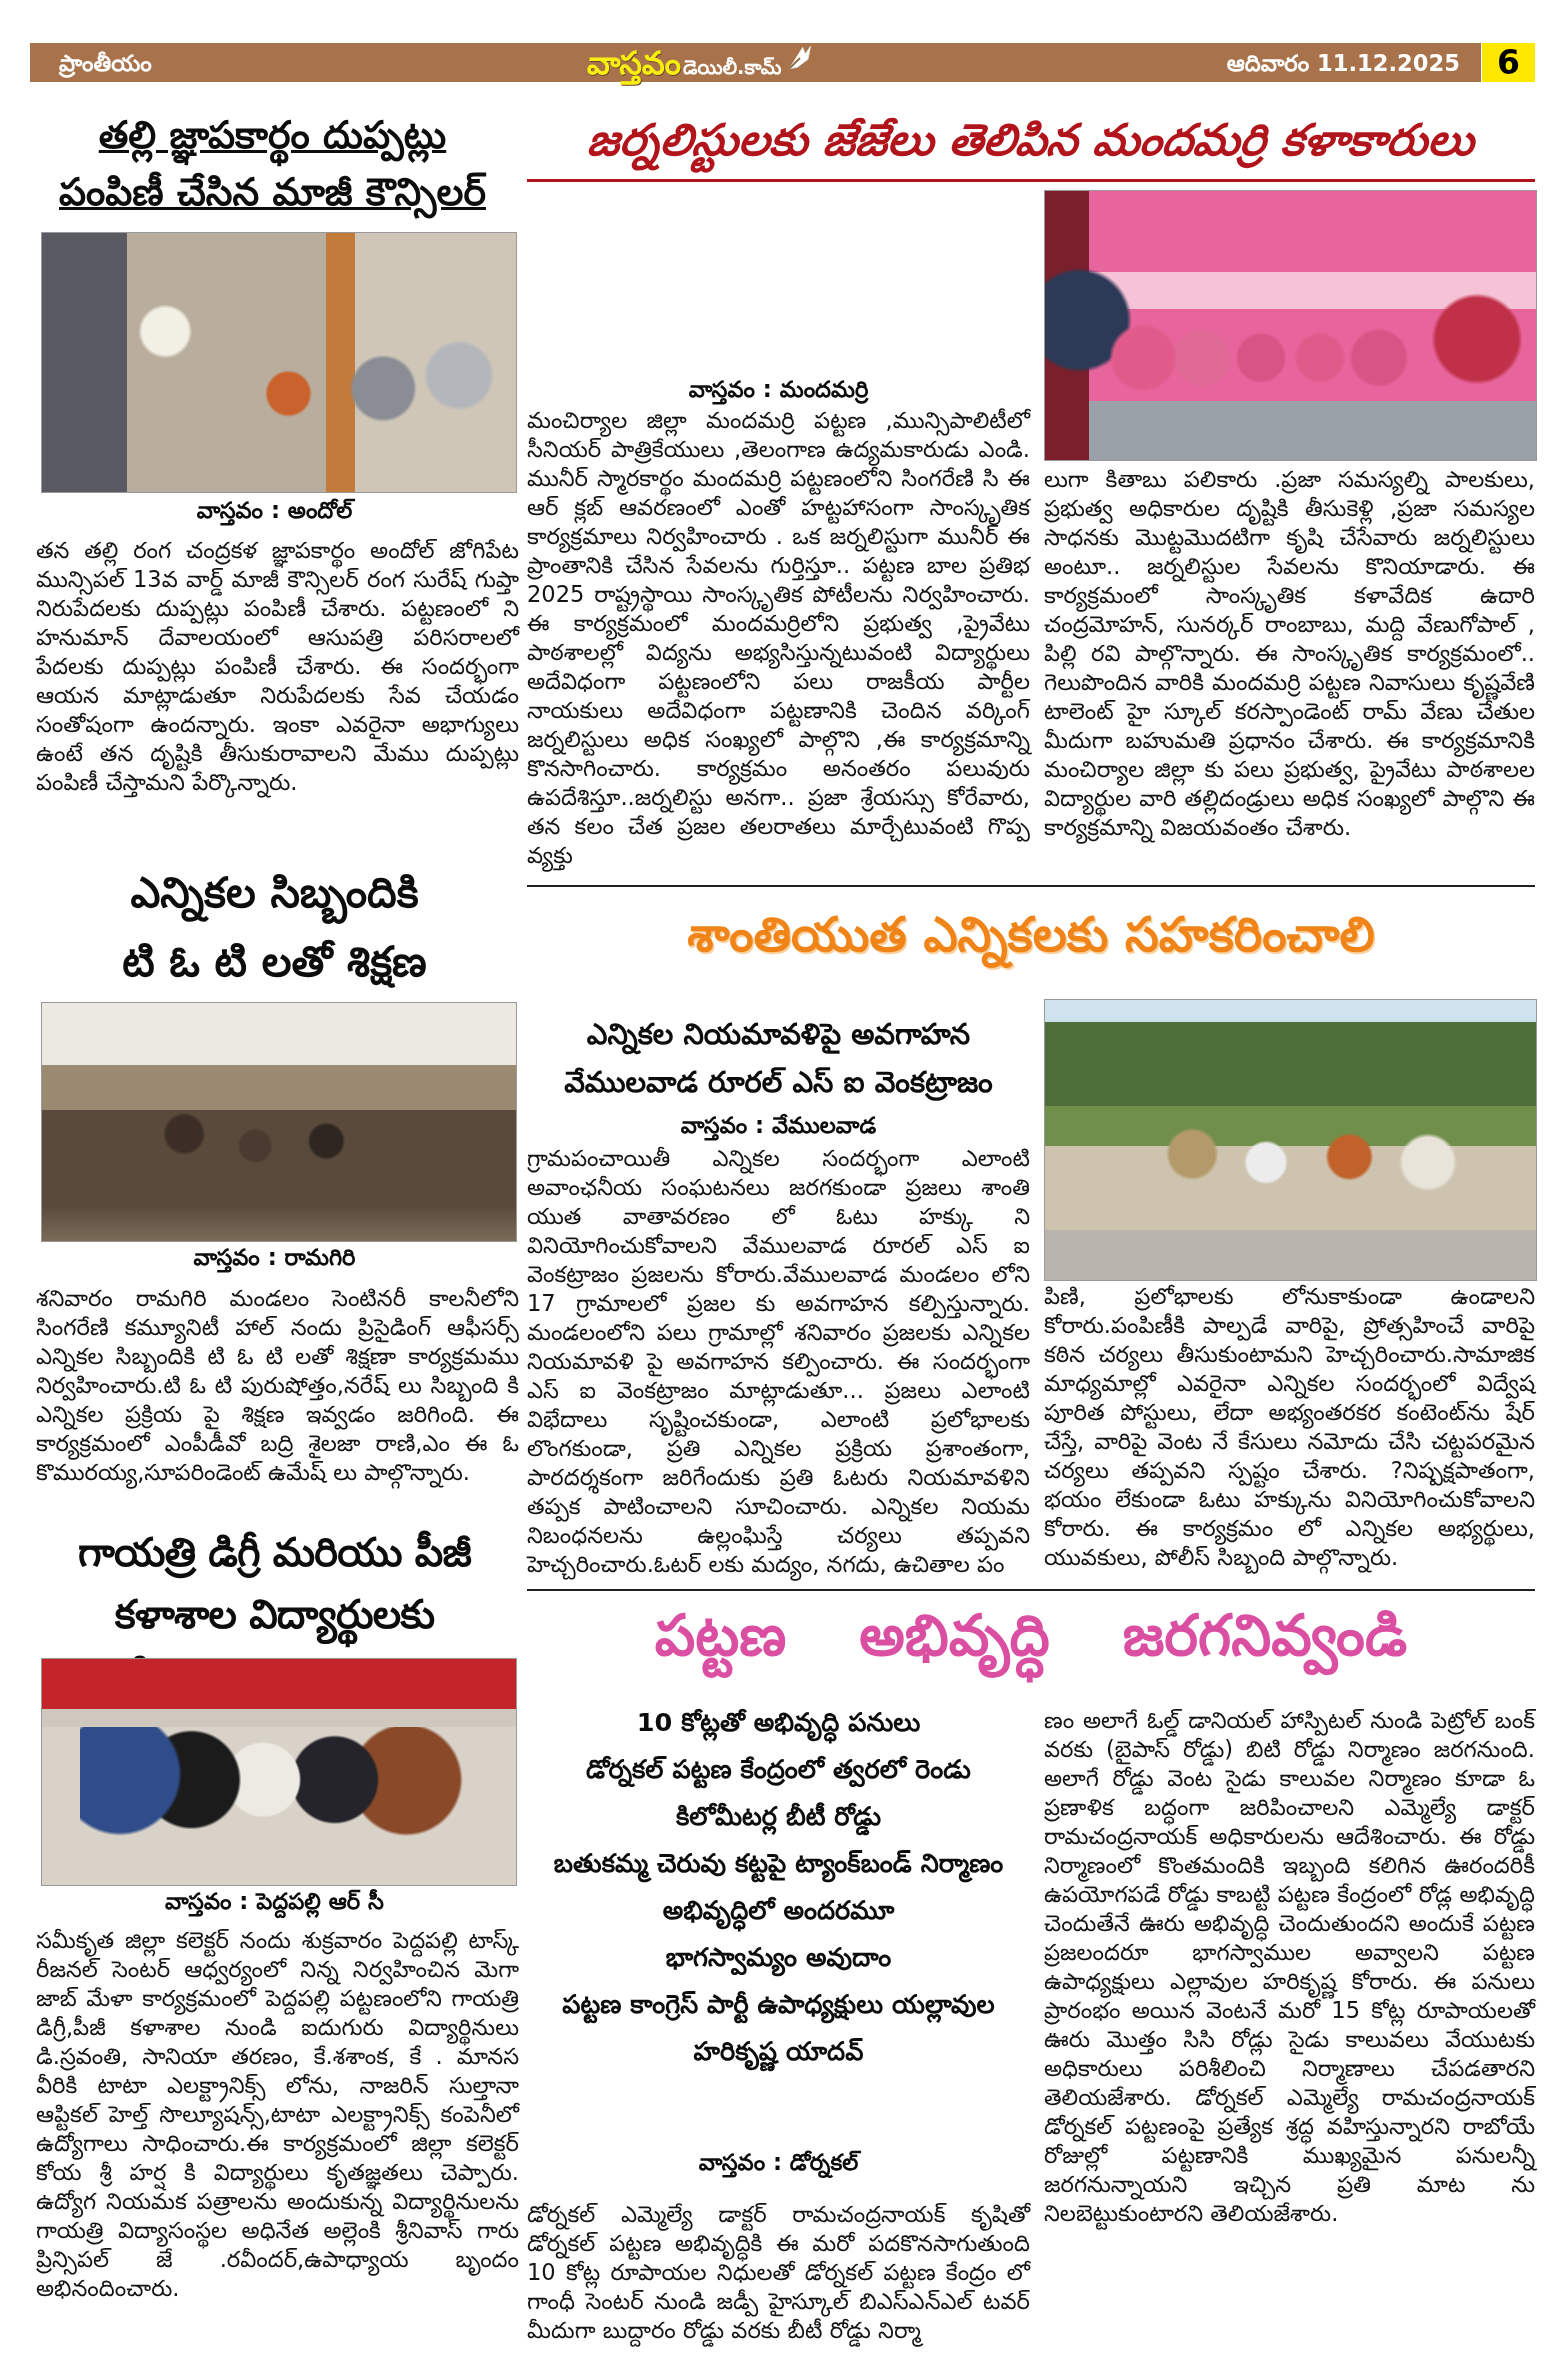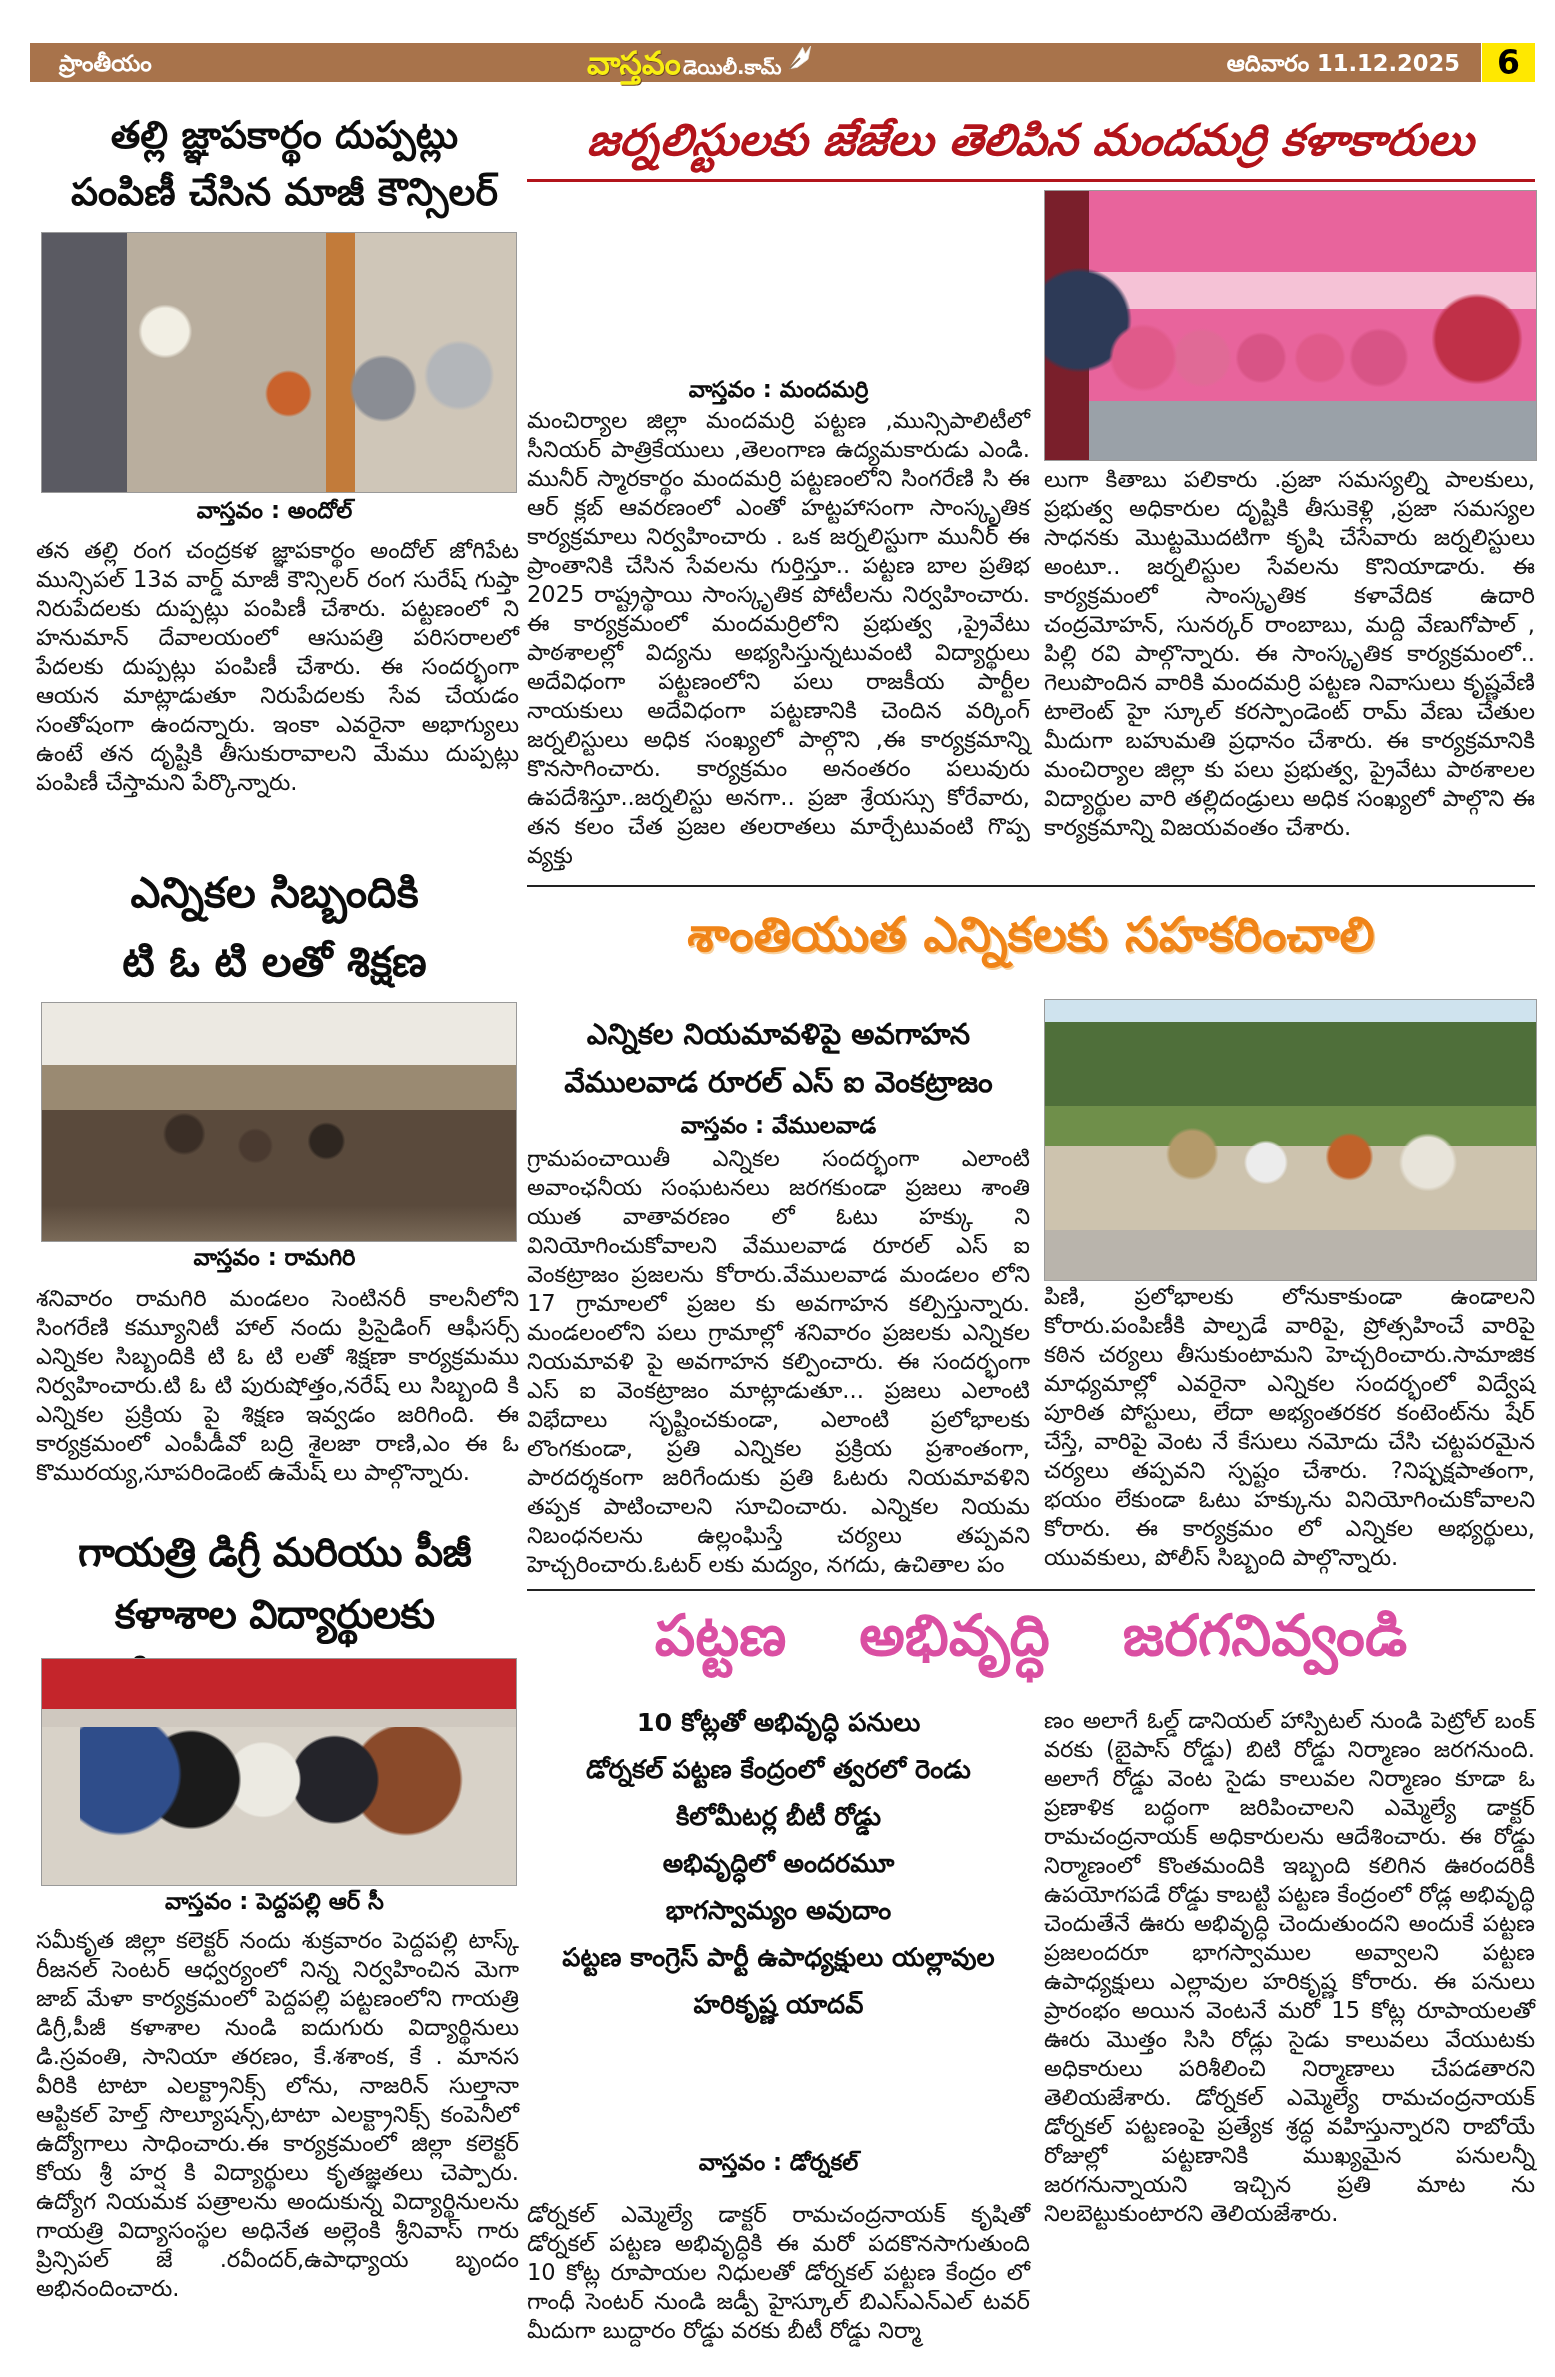--- a/index.html
+++ b/index.html
@@ -83,21 +83,21 @@
           <path d="M4 20 L14 4 L16 9 L20 3 L18 13 L10 19 Z" fill="#ffffff" stroke="#e8e4da" stroke-width="0.6"></path>
           <path d="M4 20 L12 12" stroke="#8a6a4a" stroke-width="1.4" fill="none"></path>
         </svg>
     </span>
   </div>
   <div class="abs mast-date" style="left:1204px;top:50px;width:256px;text-align:right;">ఆదివారం 11.12.2025</div>
   <div class="abs page-num-box" style="left:1482px;top:43px;width:53px;height:39px;">
     <span>6</span>
   </div>
 
-  <div class="abs hl-black" style="left:40px;top:107px;width:489px;font-size:38px;line-height:57px;">
+  <div class="abs hl-black" style="left:28px;top:107px;width:489px;font-size:38px;line-height:57px;text-decoration:underline;">
     <div>తల్లి జ్ఞాపకార్థం దుప్పట్లు</div>
     <div>పంపిణీ చేసిన మాజీ కౌన్సిలర్</div>
   </div>
   <div class="abs photo ph1" style="left:41px;top:232px;width:474px;height:259px;"></div>
   <div class="abs caption" style="left:30px;top:497px;width:489px;">వాస్తవం : అందోల్</div>
   <div class="abs body-text" style="left:36px;top:536px;width:483px;">తన తల్లి రంగ చంద్రకళ జ్ఞాపకార్థం అందోల్ జోగిపేట మున్సిపల్ 13వ వార్డ్ మాజీ కౌన్సిలర్ రంగ సురేష్ గుప్తా నిరుపేదలకు దుప్పట్లు పంపిణీ చేశారు. పట్టణంలో ని హనుమాన్ దేవాలయంలో ఆసుపత్రి పరిసరాలలో పేదలకు దుప్పట్లు పంపిణీ చేశారు. ఈ సందర్భంగా ఆయన మాట్లాడుతూ నిరుపేదలకు సేవ చేయడం సంతోషంగా ఉందన్నారు. ఇంకా ఎవరైనా అభాగ్యులు ఉంటే తన దృష్టికి తీసుకురావాలని మేము దుప్పట్లు పంపిణీ చేస్తామని పేర్కొన్నారు.</div>
 
   <div class="abs hl-black" style="left:30px;top:858px;width:489px;font-size:42px;line-height:69px;">
     <div>ఎన్నికల సిబ్బందికి</div>
     <div>టి ఓ టి లతో శిక్షణ</div>
@@ -131,20 +131,21 @@
   <div class="abs byline" style="left:527px;top:1112px;width:503px;">వాస్తవం : వేములవాడ</div>
   <div class="abs body-text" style="left:527px;top:1144px;width:503px;">గ్రామపంచాయితీ ఎన్నికల సందర్భంగా ఎలాంటి అవాంఛనీయ సంఘటనలు జరగకుండా ప్రజలు శాంతి యుత వాతావరణం లో ఓటు హక్కు ని వినియోగించుకోవాలని వేములవాడ రూరల్ ఎస్ ఐ  వెంకట్రాజం ప్రజలను కోరారు.వేములవాడ మండలం లోని 17 గ్రామాలలో ప్రజల కు అవగాహన కల్పిస్తున్నారు. మండలంలోని పలు గ్రామాల్లో శనివారం ప్రజలకు ఎన్నికల నియమావళి పై అవగాహన కల్పించారు. ఈ సందర్భంగా ఎస్ ఐ వెంకట్రాజం మాట్లాడుతూ... ప్రజలు ఎలాంటి విభేదాలు సృష్టించకుండా, ఎలాంటి ప్రలోభాలకు లొంగకుండా, ప్రతి ఎన్నికల ప్రక్రియ ప్రశాంతంగా, పారదర్శకంగా జరిగేందుకు ప్రతి ఓటరు నియమావళిని తప్పక పాటించాలని సూచించారు. ఎన్నికల నియమ నిబంధనలను ఉల్లంఘిస్తే చర్యలు తప్పవని హెచ్చరించారు.ఓటర్ లకు మద్యం, నగదు, ఉచితాల పం</div>
   <div class="abs body-text" style="left:1044px;top:1282px;width:491px;">పిణి, ప్రలోభాలకు లోనుకాకుండా ఉండాలని కోరారు.పంపిణీకి పాల్పడే వారిపై, ప్రోత్సహించే వారిపై కఠిన చర్యలు తీసుకుంటామని హెచ్చరించారు.సామాజిక మాధ్యమాల్లో ఎవరైనా ఎన్నికల సందర్భంలో విద్వేష పూరిత పోస్టులు, లేదా అభ్యంతరకర కంటెంట్‌ను షేర్ చేస్తే, వారిపై వెంట నే కేసులు నమోదు చేసి చట్టపరమైన చర్యలు తప్పవని స్పష్టం చేశారు. ?నిష్పక్షపాతంగా, భయం లేకుండా ఓటు హక్కును వినియోగించుకోవాలని కోరారు. ఈ కార్యక్రమం లో ఎన్నికల అభ్యర్థులు, యువకులు, పోలీస్ సిబ్బంది పాల్గొన్నారు.</div>
   <div class="abs rule" style="left:527px;top:1589px;width:1008px;height:1.5px;"></div>
 
   <div class="abs hl-pink" style="left:527px;top:1598px;width:1008px;font-size:57px;line-height:75px;">పట్టణ అభివృద్ధి జరగనివ్వండి</div>
   <div class="abs deck" style="left:527px;top:1699px;width:503px;font-size:25.6px;line-height:47px;">
     <div>10 కోట్లతో అభివృద్ధి పనులు</div>
     <div>డోర్నకల్ పట్టణ కేంద్రంలో త్వరలో రెండు</div>
     <div>కిలోమీటర్ల బీటీ రోడ్డు</div>
+    <div>బతుకమ్మ చెరువు కట్టపై ట్యాంక్‌బండ్ నిర్మాణం</div>
     <div>అభివృద్ధిలో అందరమూ</div>
     <div>భాగస్వామ్యం అవుదాం</div>
     <div>పట్టణ కాంగ్రెస్ పార్టీ ఉపాధ్యక్షులు యల్లావుల</div>
     <div>హరికృష్ణ యాదవ్</div>
   </div>
   <div class="abs byline" style="left:527px;top:2149px;width:503px;">వాస్తవం : డోర్నకల్</div>
   <div class="abs body-text" style="left:527px;top:2200px;width:503px;">డోర్నకల్ ఎమ్మెల్యే డాక్టర్ రామచంద్రనాయక్ కృషితో డోర్నకల్ పట్టణ అభివృద్ధికి ఈ మరో పదకొనసాగుతుంది 10 కోట్ల రూపాయల నిధులతో డోర్నకల్ పట్టణ కేంద్రం లో గాంధీ సెంటర్ నుండి జడ్పీ హైస్కూల్ బిఎస్ఎన్ఎల్ టవర్ మీదుగా బుద్దారం రోడ్డు వరకు బీటీ రోడ్డు నిర్మా</div>
   <div class="abs body-text" style="left:1044px;top:1706px;width:491px;">ణం అలాగే ఓల్డ్ డానియల్  హాస్పిటల్ నుండి పెట్రోల్ బంక్  వరకు (బైపాస్ రోడ్డు) బిటి రోడ్డు నిర్మాణం జరగనుంది. అలాగే రోడ్డు వెంట సైడు కాలువల నిర్మాణం కూడా ఓ ప్రణాళిక బద్ధంగా జరిపించాలని ఎమ్మెల్యే డాక్టర్ రామచంద్రనాయక్  అధికారులను ఆదేశించారు. ఈ రోడ్డు నిర్మాణంలో కొంతమందికి ఇబ్బంది కలిగిన ఊరందరికీ ఉపయోగపడే రోడ్డు కాబట్టి పట్టణ కేంద్రంలో రోడ్ల అభివృద్ధి చెందుతేనే ఊరు అభివృద్ధి చెందుతుందని అందుకే పట్టణ ప్రజలందరూ  భాగస్వాముల అవ్వాలని పట్టణ ఉపాధ్యక్షులు ఎల్లావుల హరికృష్ణ కోరారు. ఈ పనులు ప్రారంభం అయిన వెంటనే మరో 15 కోట్ల రూపాయలతో ఊరు మొత్తం సిసి రోడ్లు సైడు కాలువలు వేయుటకు అధికారులు పరిశీలించి నిర్మాణాలు చేపడతారని తెలియజేశారు. డోర్నకల్ ఎమ్మెల్యే రామచంద్రనాయక్ డోర్నకల్ పట్టణంపై ప్రత్యేక శ్రద్ధ వహిస్తున్నారని రాబోయే రోజుల్లో పట్టణానికి ముఖ్యమైన పనులన్నీ జరగనున్నాయని ఇచ్చిన ప్రతి మాట ను నిలబెట్టుకుంటారని తెలియజేశారు.</div>
 
 </div>

